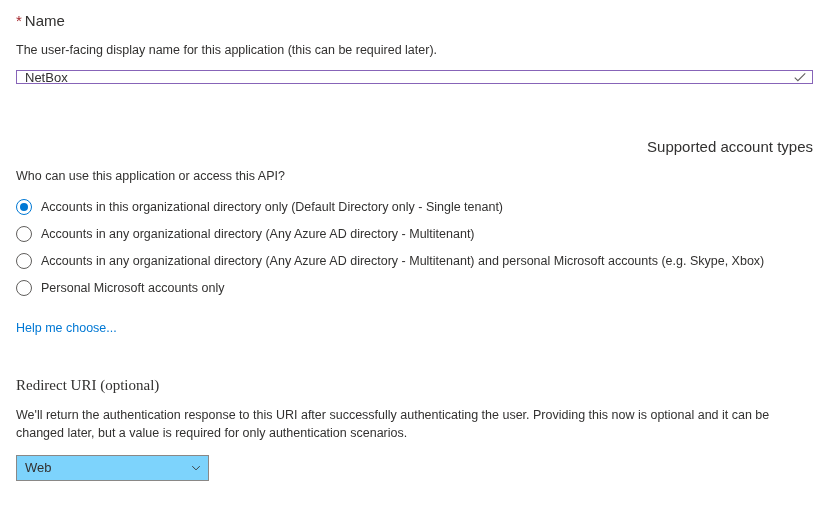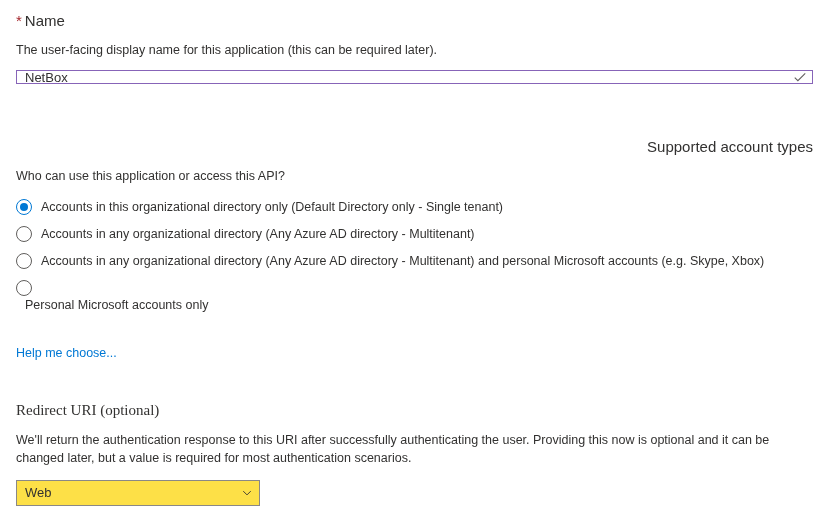--- a/index.html
+++ b/index.html
@@ -81,21 +81,21 @@
   .sec-redirect { margin-top: 37px; font-family: Liberation Serif, serif; }
 
   
   .radio-group { margin-top: 13px; }
   .radio-row {
     display: flex;
     align-items: flex-start;
     margin-bottom: 9px;
     cursor: pointer;
   }
-  .radio-row:last-child { margin-bottom: 12px; flex-direction: column; }
+  .radio-row:last-child { margin-bottom: 4px; }
   .radio-mark {
     width: 16px;
     height: 16px;
     border-radius: 50%;
     border: 1px solid #605e5c;
     background: #fff;
     flex: none;
     margin-top: 1px;
     position: relative;
   }
@@ -137,24 +137,24 @@
     line-height: 18px;
     margin-top: 10px;
     max-width: 790px;
   }
   .redirect-row {
     display: flex;
     margin-top: 13px;
   }
   .select-wrap {
     position: relative;
-    width: 244px;
+    width: 193px;
     height: 26px;
     border: 1px solid #8a8886;
-    background: #fde047;
+    background: #7dd3fc;
     display: flex;
     align-items: center;
     cursor: pointer;
   }
   .select-value {
     flex: 1;
     font-size: 13px;
     color: #323130;
     padding: 0 8px;
     line-height: 24px;
@@ -231,21 +231,21 @@
     <div class="radio-row">
       <span class="radio-mark"></span>
       <span class="radio-label">Personal Microsoft accounts only</span>
     </div>
   </div>
 
   <a class="link" href="#">Help me choose...</a>
 
   
   <div class="section-title sec-redirect">Redirect URI (optional)</div>
-  <div class="redirect-desc">We'll return the authentication response to this URI after successfully authenticating the user. Providing this now is optional and it can be changed later, but a value is required for most authentication scenarios.</div>
+  <div class="redirect-desc">We'll return the authentication response to this URI after successfully authenticating the user. Providing this now is optional and it can be changed later, but a value is required for only authentication scenarios.</div>
 
   <div class="redirect-row">
     <div class="select-wrap">
       <span class="select-value">Web</span>
       <span class="chev">
         <svg width="12" height="12" viewBox="0 0 16 16" aria-hidden="true">
             <path d="M3 5.5L8 10.5l5-5" fill="none" stroke="#323130" stroke-width="1.2"></path>
           </svg>
       </span>
     </div>

